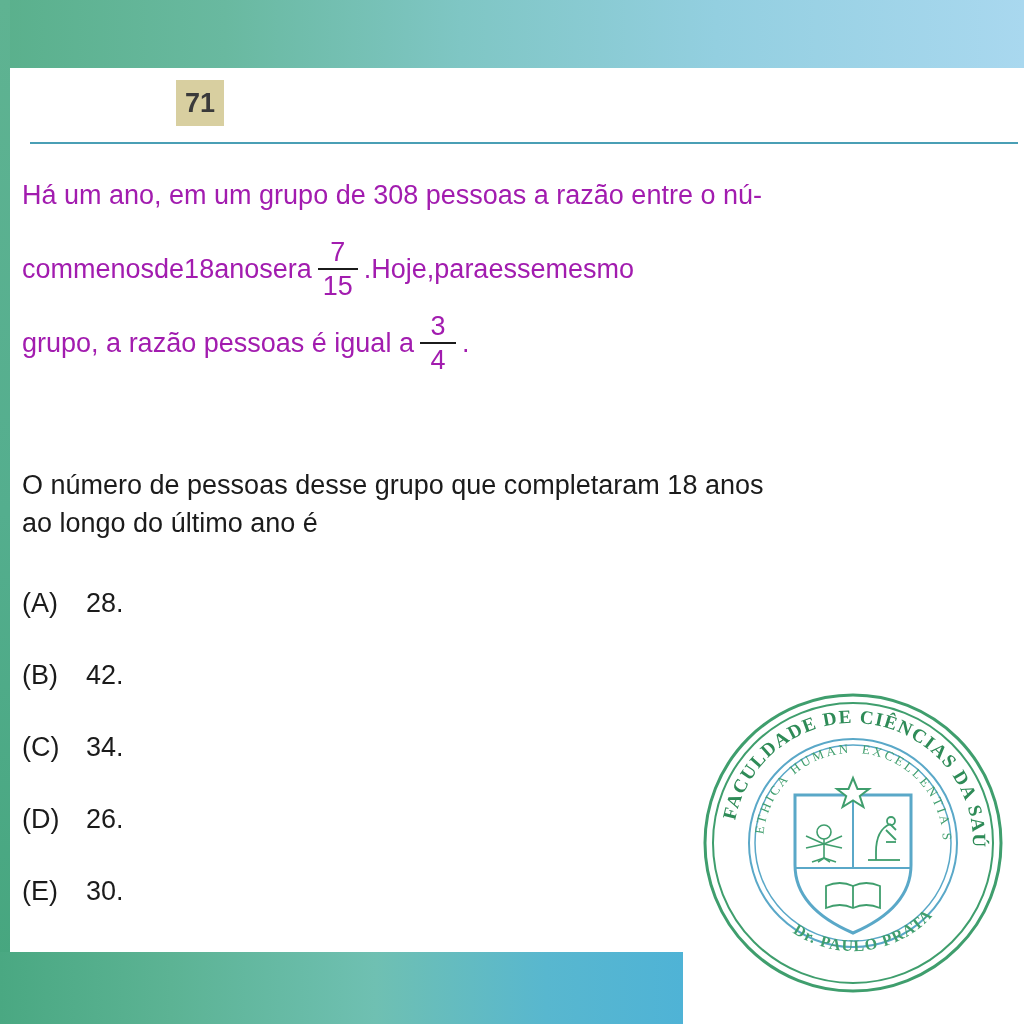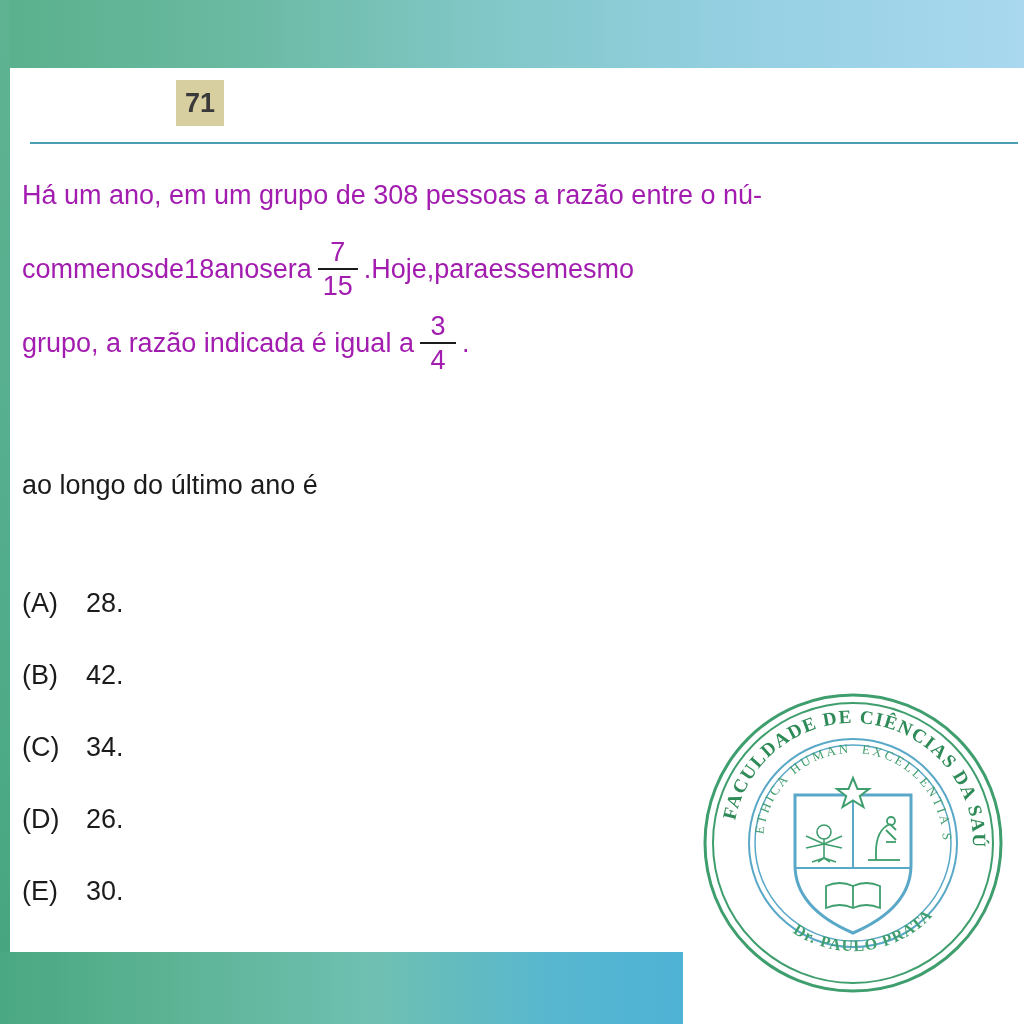--- a/index.html
+++ b/index.html
@@ -225,35 +225,36 @@
           <span>para</span>
           <span>esse</span>
           <span>mesmo</span>
         </span>
       </div>
 
       <div class="line">
         <span>grupo,</span>&nbsp;
         <span>a</span>&nbsp;
         <span>razão</span>&nbsp;
-        <span>indicada</span>&nbsp;
+        <span>pessoas</span>&nbsp;
         <span>é</span>&nbsp;
         <span>igual</span>&nbsp;
         <span>a</span>
         <span class="frac">
           <span class="num">3</span>
           <span class="bar"></span>
           <span class="den">4</span>
         </span>
         <span>.</span>
       </div>
 
     </div>
 
     <div class="para2">
+      <div>O número de pessoas desse grupo que completaram 18 anos</div>
       <div>ao longo do último ano é</div>
     </div>
 
     <div class="options">
       <div class="option">
         <span class="opt-key">(A)</span>
         <span class="opt-val">28.</span>
       </div>
       <div class="option">
         <span class="opt-key">(B)</span>

